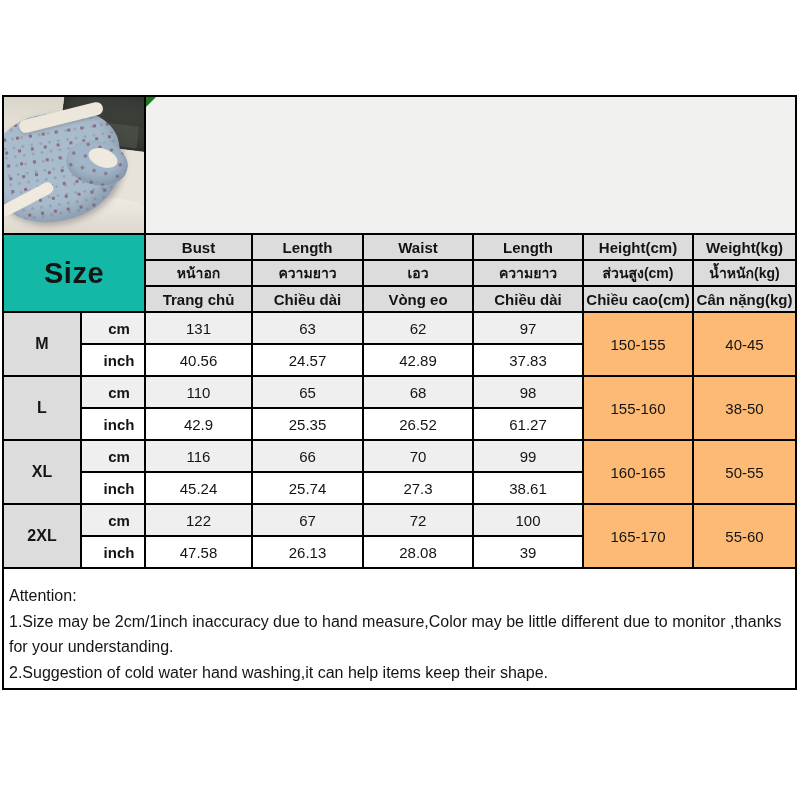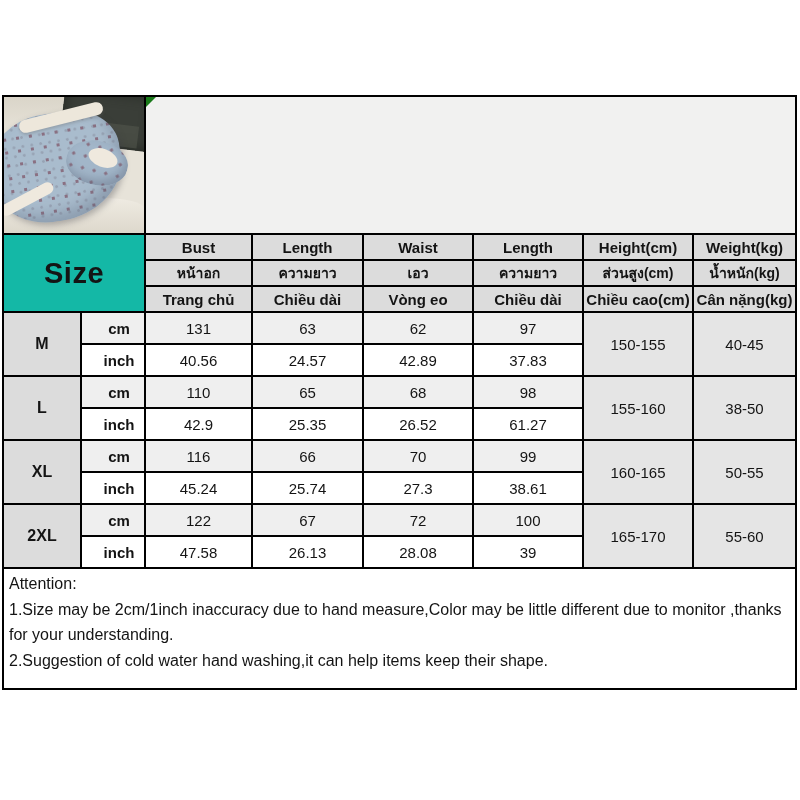--- a/index.html
+++ b/index.html
@@ -53,26 +53,26 @@
   td.size-head{background:#14b8a6;font-size:29px;font-weight:bold;letter-spacing:.5px;}
   td.head-cell{background:#dcdcdc;font-weight:bold;font-size:15px;}
   td.head-cell.th{font-size:14px;}
   
   tr.r-data{height:32px;}
   td.size-cell{background:#dcdcdc;font-weight:bold;font-size:16px;}
   td.unit-cell{font-weight:bold;font-size:15px;padding-left:12px;}
   td.val-cell{font-size:15px;}
   td.bg-cm{background:#efefef;}
   td.bg-inch{background:#ffffff;}
-  td.range-cell{background:#e5e5e5;font-size:15px;}
+  td.range-cell{background:#fdba74;font-size:15px;}
   
   tr.r-attn{height:121px;}
   td.attention-cell{
     background:#ffffff;text-align:left;vertical-align:top;
-    font-size:16px;line-height:1.6;padding:2px 5px 0 5px;
+    font-size:16px;line-height:1.6;padding:14px 5px 0 5px;
   }
 </style>
 </head>
 <body>
 
 <div class="stage">
   <table class="size-table">
     <colgroup>
       <col style="width:78px">
         <col style="width:64px">

